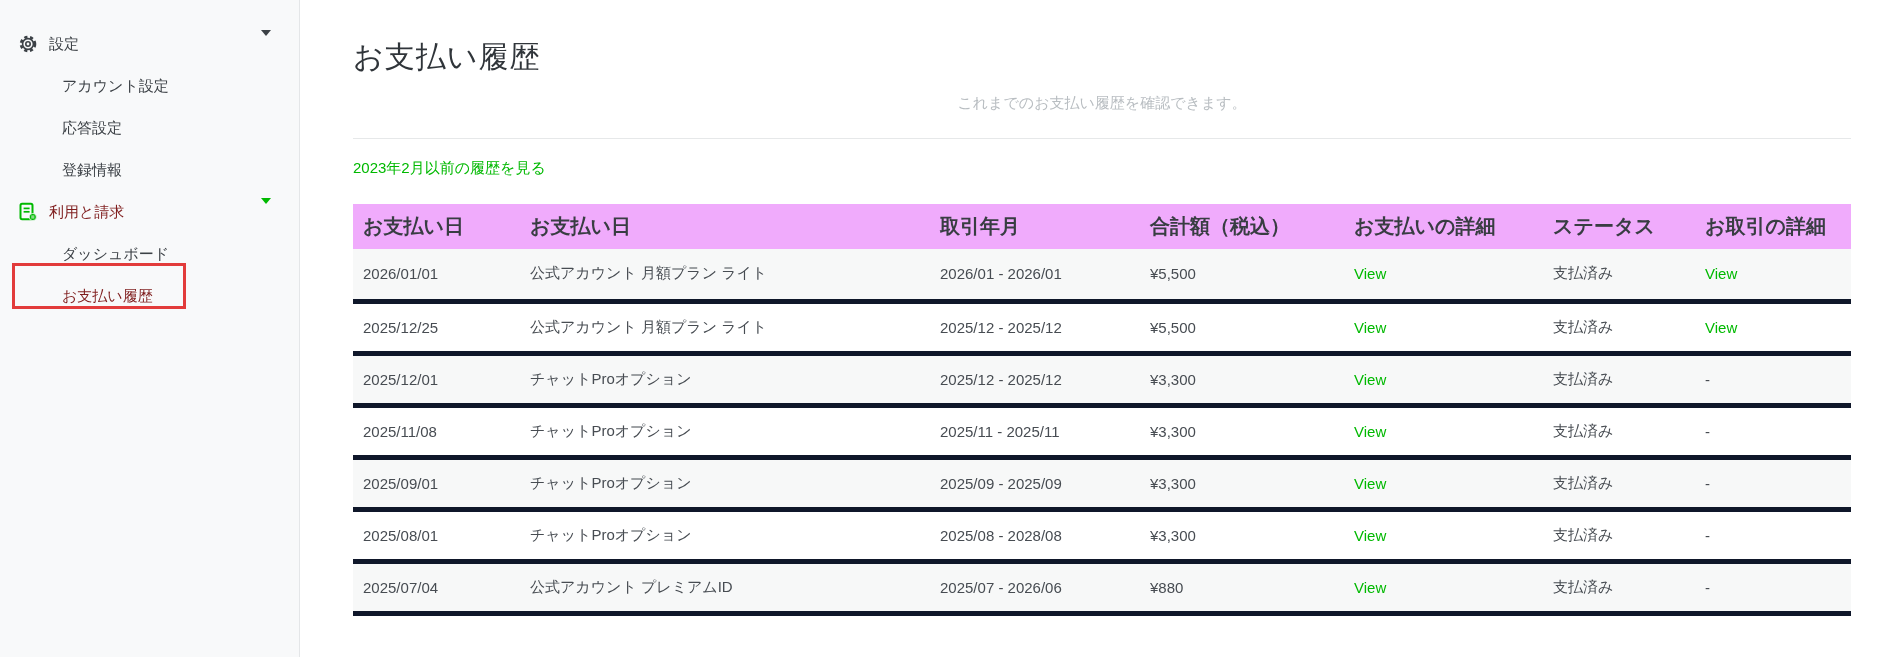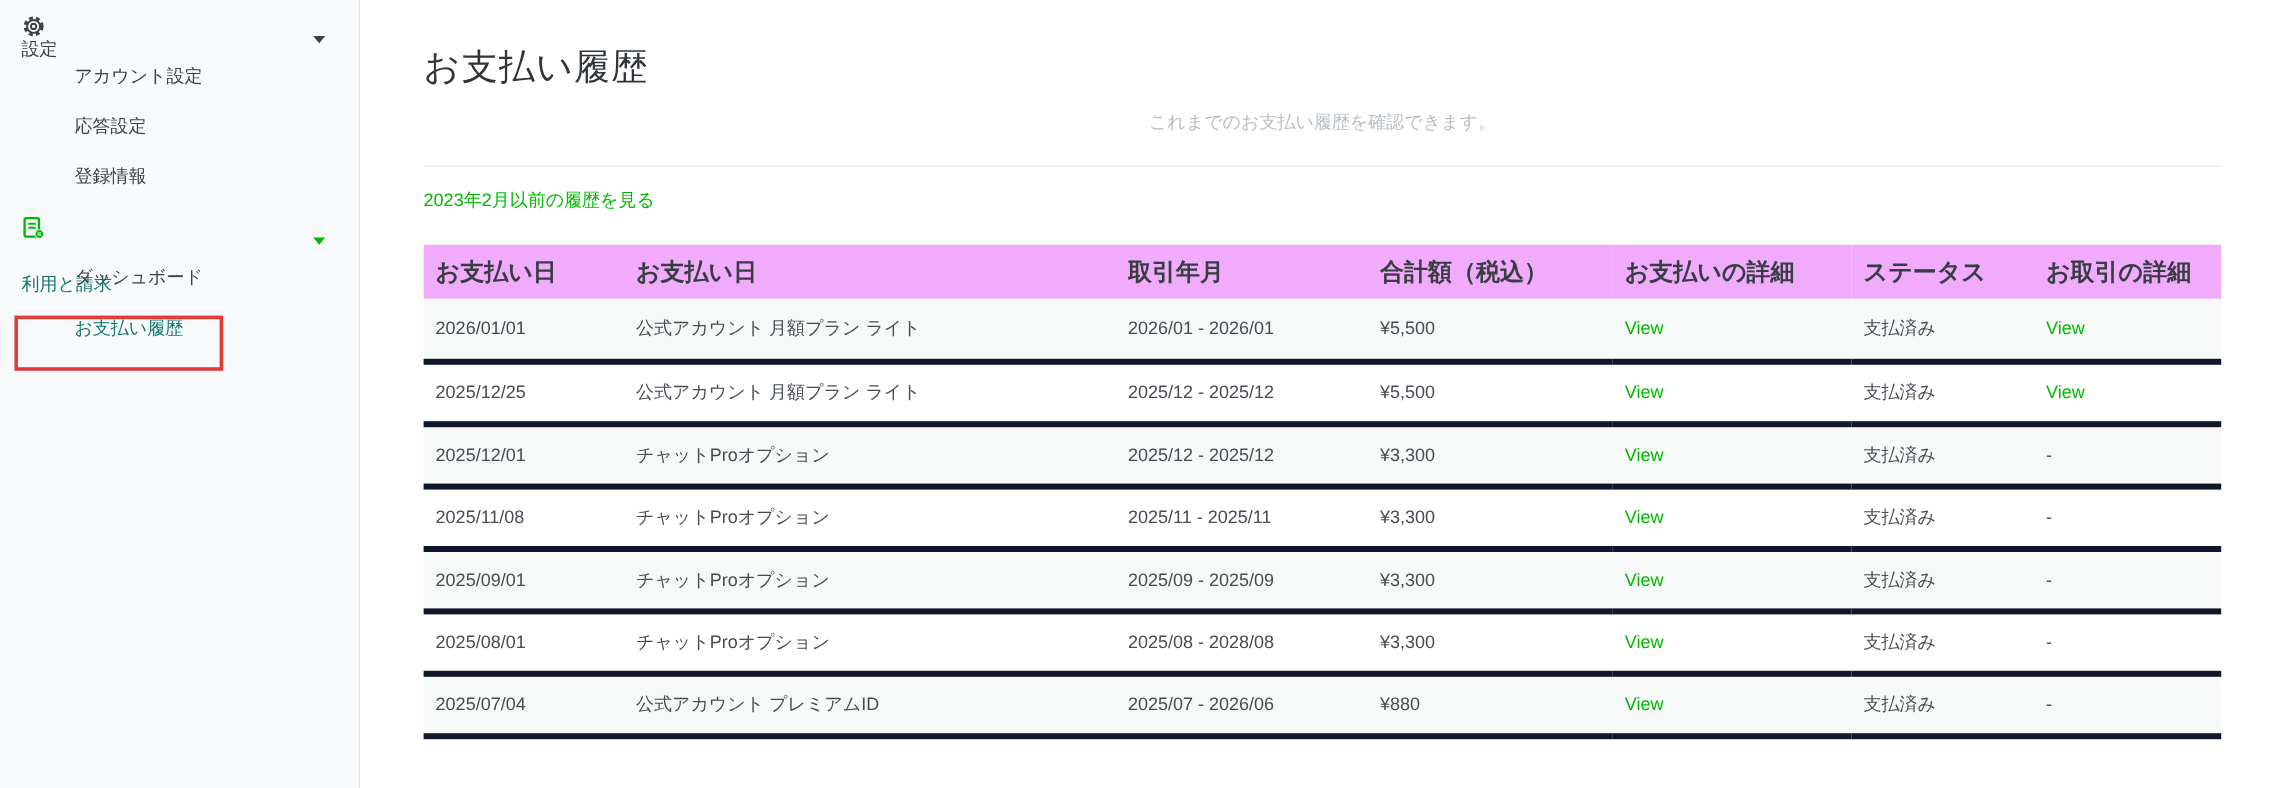--- a/index.html
+++ b/index.html
@@ -13,36 +13,36 @@
 
   
   .sidebar {
     position: absolute; left: 0; top: 0;
     width: 300px; height: 657px;
     background: #f8f9fa;
     border-right: 1px solid #e4e6e8;
     padding-top: 12px;
   }
   .side-item {
-    height: 42px; display: flex; align-items: flex-start;
+    height: 42px; display: flex; align-items: flex-end;
     font-size: 15px; color: #3c4146; position: relative;
-    cursor: pointer; white-space: nowrap; flex-direction: column;
+    cursor: pointer; white-space: nowrap;
   }
   .side-item.parent { padding-left: 18px; }
   .side-item.parent .icon { width: 20px; height: 20px; margin-right: 11px; display: inline-flex; align-items: center; justify-content: center; }
   .side-item.child { padding-left: 62px; }
   .caret {
     position: absolute; right: 28px; top: 18px;
     width: 0; height: 0;
     border-left: 5px solid transparent;
     border-right: 5px solid transparent;
     border-top: 6px solid #3c4146;
   }
   .caret.green-caret { border-top-color: #00b900; }
-  .green-text { color: #0f766e; gap: 28px; }
+  .green-text { color: #7f1d1d; }
   .annotation-box {
     position: absolute; left: 12px; top: 263px;
     width: 174px; height: 46px;
     border: 3px solid #e23b3b;
     pointer-events: none;
   }
 
   
   .main {
     position: absolute; left: 353px; top: 0;

